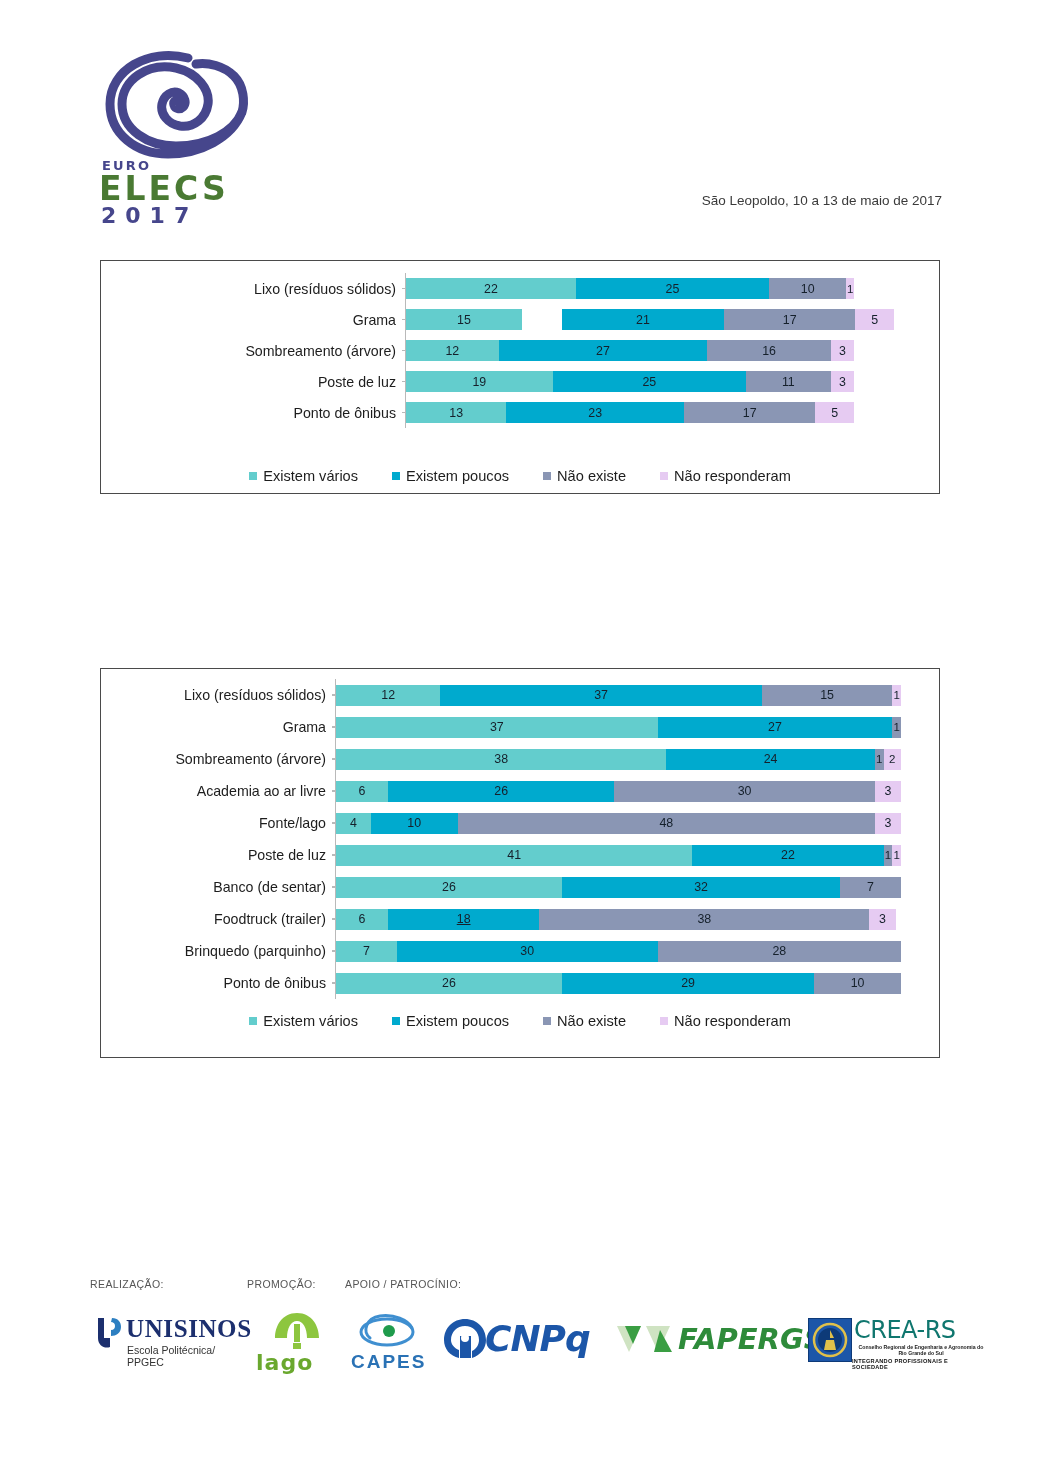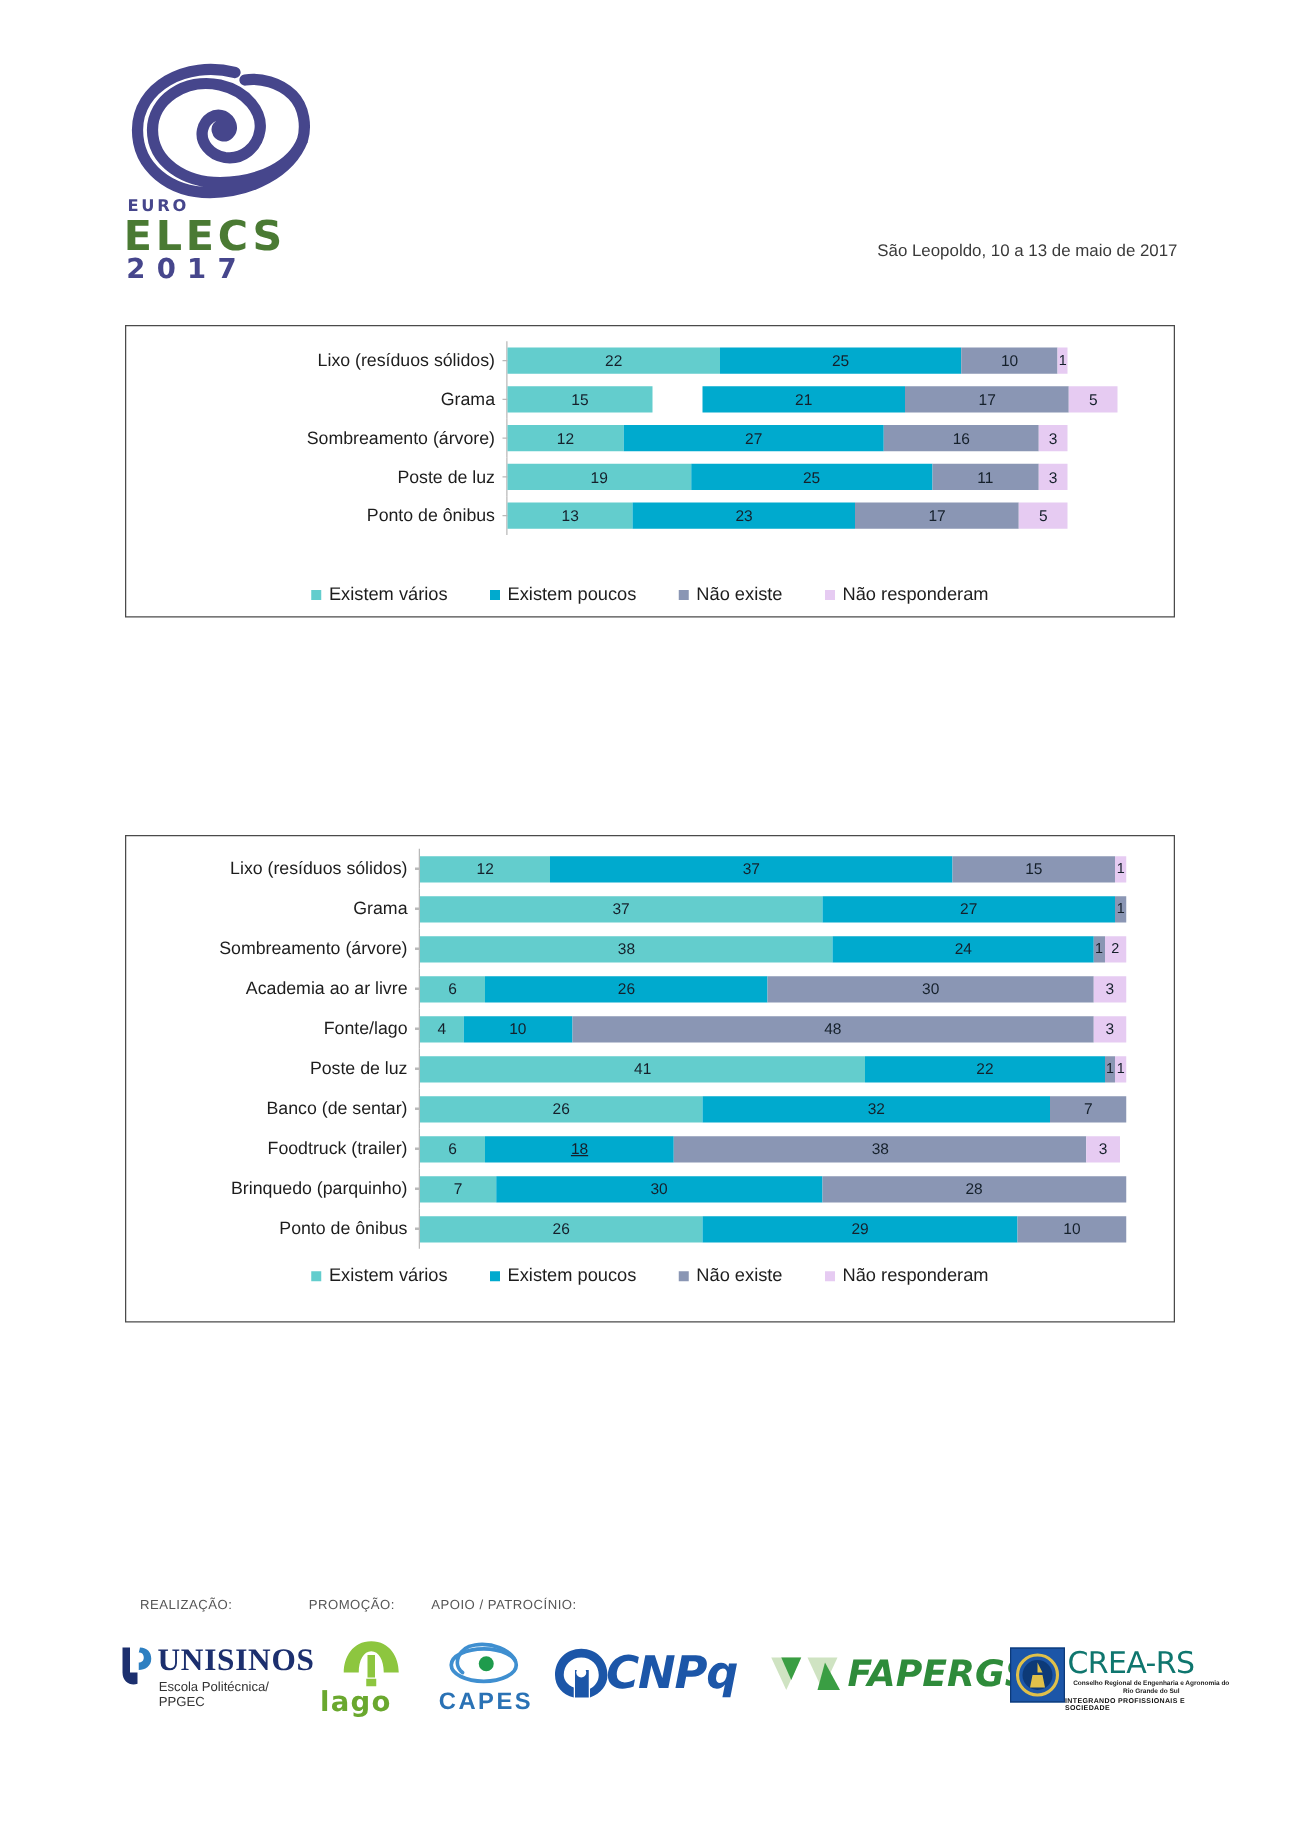--- a/index.html
+++ b/index.html
@@ -429,21 +429,21 @@
           <span>Não existe</span>
         </div>
         <div class="legend-item">
           <span class="legend-swatch lg3"></span>
           <span>Não responderam</span>
         </div>
       </div>
   </div>
 
   <div class="footer">
-    <div class="foot-label" style="left:112px;top:13px;">REALIZAÇÃO:</div>
+    <div class="foot-label" style="left:90px;top:13px;">REALIZAÇÃO:</div>
     <div class="foot-label" style="left:247px;top:13px;">PROMOÇÃO:</div>
     <div class="foot-label" style="left:345px;top:13px;">APOIO / PATROCÍNIO:</div>
   </div>
 
   <div class="foot-logos">
 
     <div class="flogo" style="left:0;top:0;width:150px;height:62px;">
       <svg class="uni-u" viewBox="0 0 26 34">
         <path d="M2 2 L2 22 C2 30 9 33 14 31 L14 22 L8 22 L8 2 Z" fill="#1c2f6e"></path>
         <path d="M16 2 C22 2 25 6 25 11 C25 17 20 20 15 20 L15 14 C18 14 19 12 19 10 C19 7 17 6 15 6 Z" fill="#2d7fc1"></path>

